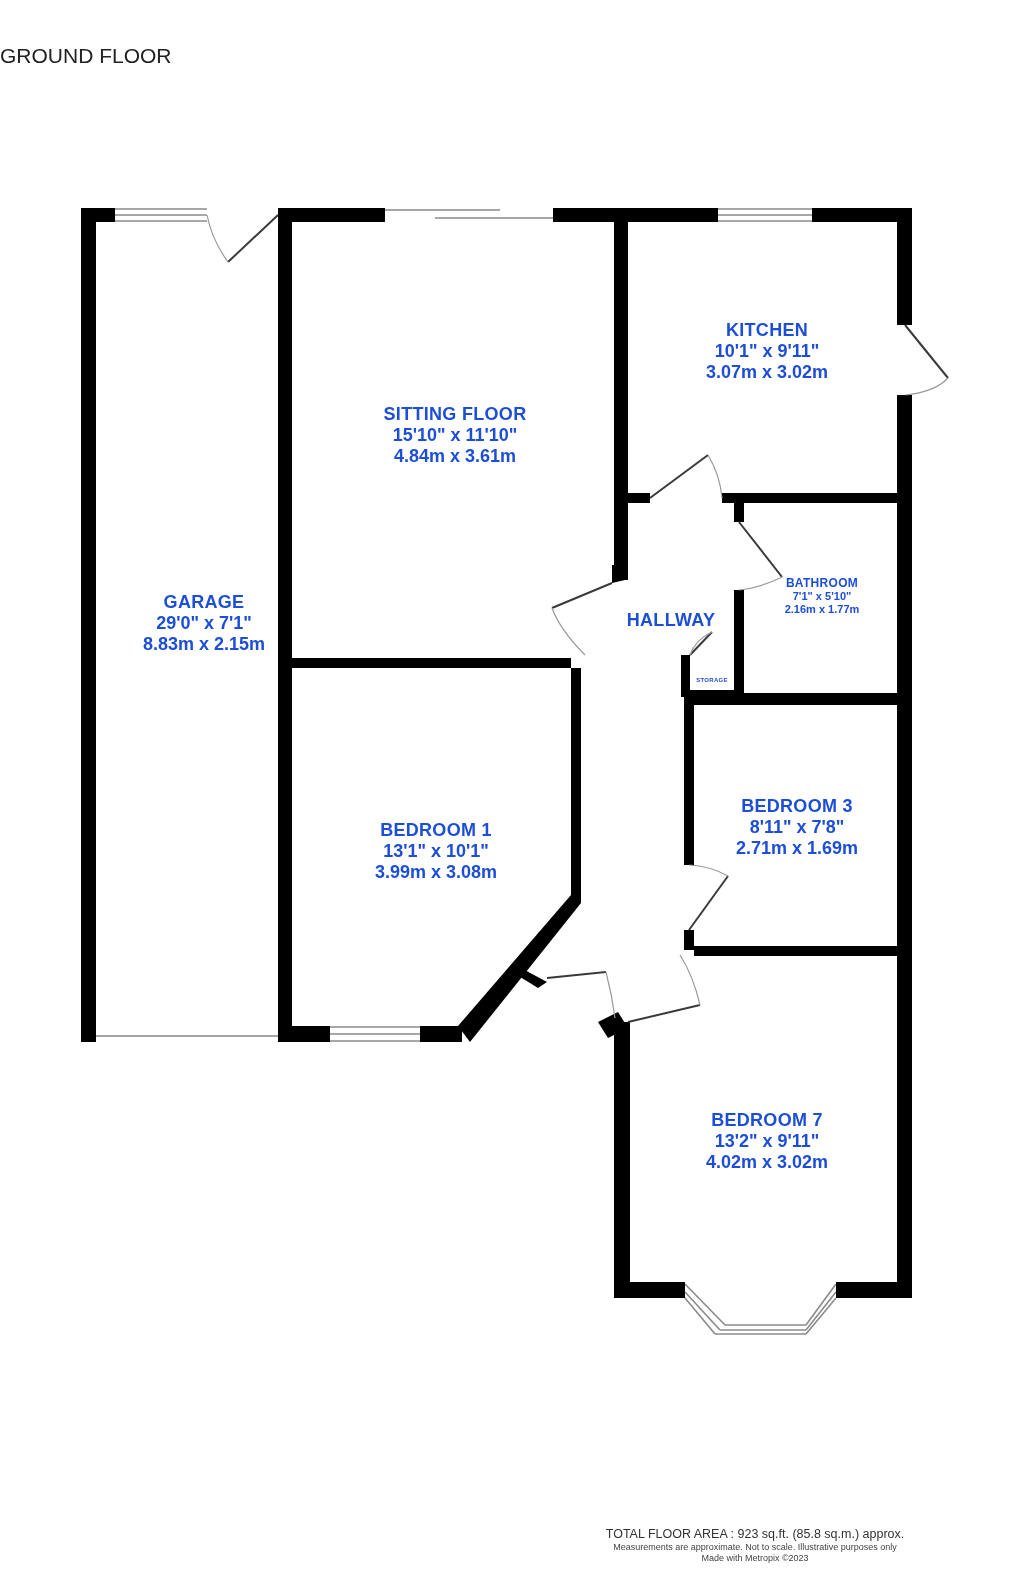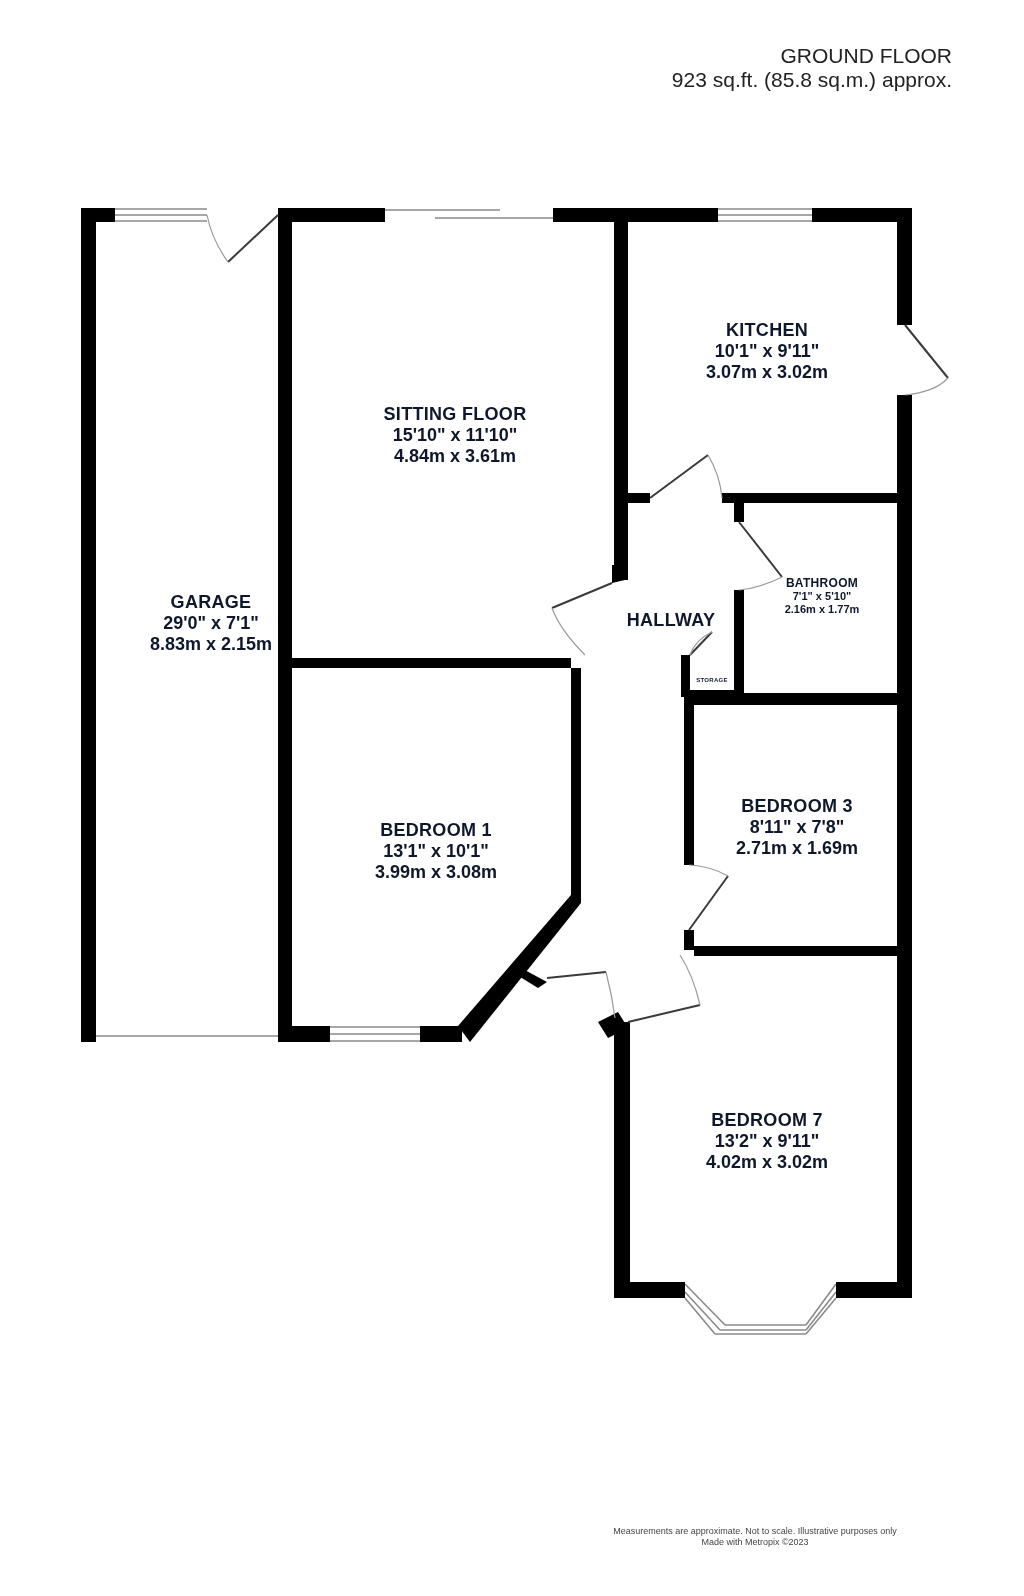--- a/index.html
+++ b/index.html
@@ -1,38 +1,37 @@
 <!DOCTYPE html>
 <html><head>
 <meta charset="utf-8">
 <style>
   html, body { margin: 0; padding: 0; background: #ffffff; }
   body { width: 1024px; height: 1596px; position: relative; overflow: hidden;
          font-family: "Liberation Sans", sans-serif; color: #1a1a1a; }
-  .header { position: absolute; left: 0; width: 952px; text-align: right; top: 44px; }
+  .header { position: absolute; left: 0; width: 952px; text-align: left; top: 44px; }
   .header .title { font-size: 21px; line-height: 24px; color: #222; }
   .header .area { font-size: 21px; line-height: 24px; color: #222; }
   svg.plan { position: absolute; left: 0; top: 0; }
-  .room-label { position: absolute; text-align: center; font-weight: bold; color: #0f172a;
+  .room-label { position: absolute; text-align: center; font-weight: bold; color: #1d4ed8;
                 transform: translateX(-50%); white-space: nowrap; }
   .room-label .name { font-size: 18px; line-height: 21px; letter-spacing: 0.3px; }
   .room-label .imp, .room-label .met { font-size: 18px; line-height: 21px; }
   .room-label.small .name { font-size: 12px; line-height: 14px; text-align: center; }
   .room-label.small .imp, .room-label.small .met { font-size: 11px; line-height: 13px; }
   .room-label.tiny .name { font-size: 6px; line-height: 7px; font-weight: bold; }
   .footer { position: absolute; left: 540px; width: 430px; top: 1526px; text-align: center; color: #333; }
   .footer .total { font-size: 12.5px; line-height: 16px; }
   .footer .note { font-size: 9px; line-height: 11px; color: #444; }
 </style>
 </head>
 <body>
 
 <div class="header">
   <div class="title">GROUND FLOOR</div>
-  <div class="area">923 sq.ft. (85.8 sq.m.) approx.</div>
 </div>
 
 <svg class="plan" id="plan" width="1024" height="1596" viewBox="0 0 1024 1596" xmlns="http://www.w3.org/2000/svg">
   <g id="windows">
       <line x1="115" y1="209" x2="207" y2="209" stroke="#8a8a8a" stroke-width="1.6"></line>
       <line x1="115" y1="215" x2="207" y2="215" stroke="#8a8a8a" stroke-width="1.6"></line>
       <line x1="115" y1="221" x2="207" y2="221" stroke="#8a8a8a" stroke-width="1.6"></line>
       <line x1="718" y1="209" x2="812" y2="209" stroke="#8a8a8a" stroke-width="1.6"></line>
       <line x1="718" y1="215" x2="812" y2="215" stroke="#8a8a8a" stroke-width="1.6"></line>
       <line x1="718" y1="221" x2="812" y2="221" stroke="#8a8a8a" stroke-width="1.6"></line>
@@ -102,21 +101,21 @@
       <path d="M 712 632 Q 695 640 690 655" fill="none" stroke="#9a9a9a" stroke-width="1.2"></path>
       <line x1="689" y1="930" x2="728" y2="876" stroke="#3a3a3a" stroke-width="2"></line>
       <path d="M 728 876 Q 710 866 689 865" fill="none" stroke="#9a9a9a" stroke-width="1.2"></path>
       <line x1="547" y1="978" x2="606" y2="972" stroke="#3a3a3a" stroke-width="2"></line>
       <path d="M 606 972 Q 612 995 615 1018" fill="none" stroke="#9a9a9a" stroke-width="1.2"></path>
       <line x1="628" y1="1022" x2="700" y2="1005" stroke="#3a3a3a" stroke-width="2"></line>
       <path d="M 700 1005 Q 693 975 680 955" fill="none" stroke="#9a9a9a" stroke-width="1.2"></path>
     </g>
 </svg>
 
-<div class="room-label" id="lbl-garage" style="left: 211px; top: 592px;">
+<div class="room-label" id="lbl-garage" style="left: 204px; top: 592px;">
   <div class="name">GARAGE</div>
   <div class="imp">29'0"  x 7'1"</div>
   <div class="met">8.83m  x 2.15m</div>
 </div>
 <div class="room-label" id="lbl-sitting" style="left: 455px; top: 404px;">
   <div class="name">SITTING FLOOR</div>
   <div class="imp">15'10"  x 11'10"</div>
   <div class="met">4.84m  x 3.61m</div>
 </div>
 <div class="room-label" id="lbl-kitchen" style="left: 767px; top: 320px;">
@@ -145,15 +144,16 @@
   <div class="imp">8'11"  x 7'8"</div>
   <div class="met">2.71m  x 1.69m</div>
 </div>
 <div class="room-label" id="lbl-bedroom2" style="left: 767px; top: 1110px;">
   <div class="name">BEDROOM 7</div>
   <div class="imp">13'2"  x 9'11"</div>
   <div class="met">4.02m  x 3.02m</div>
 </div>
 
 <div class="footer">
+  <div class="total">TOTAL FLOOR AREA : 923 sq.ft. (85.8 sq.m.) approx.</div>
   <div class="note">Measurements are approximate.  Not to scale.  Illustrative purposes only</div>
   <div class="note">Made with Metropix ©2023</div>
 </div>
 
 </body></html>

